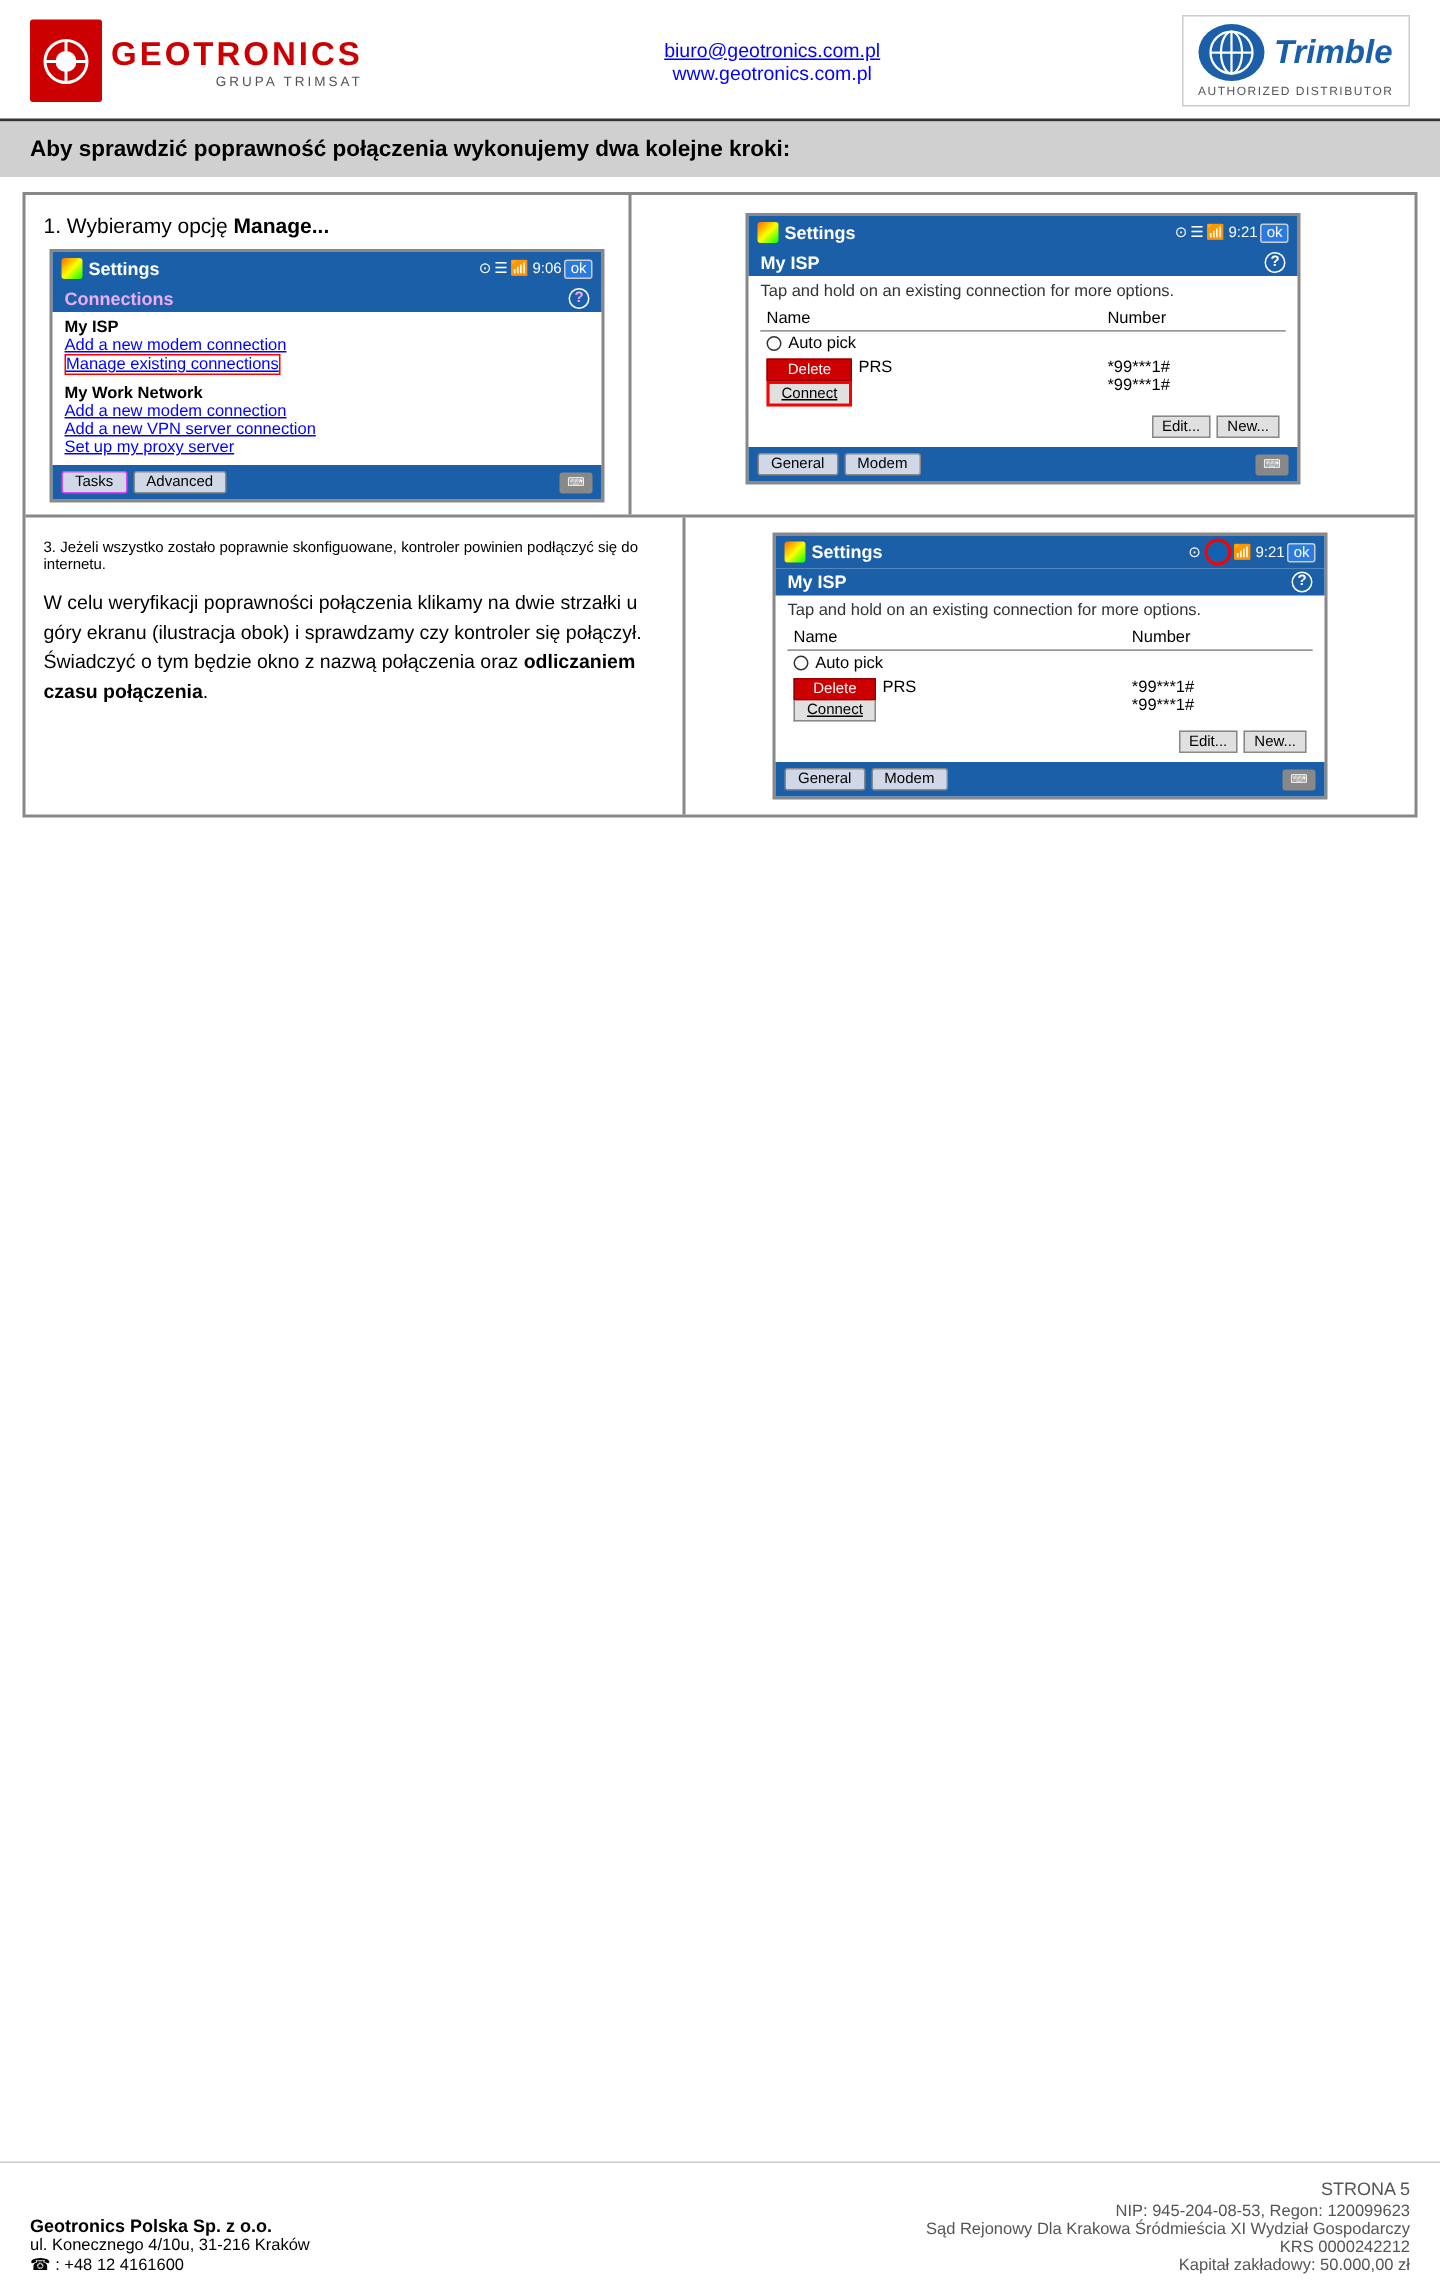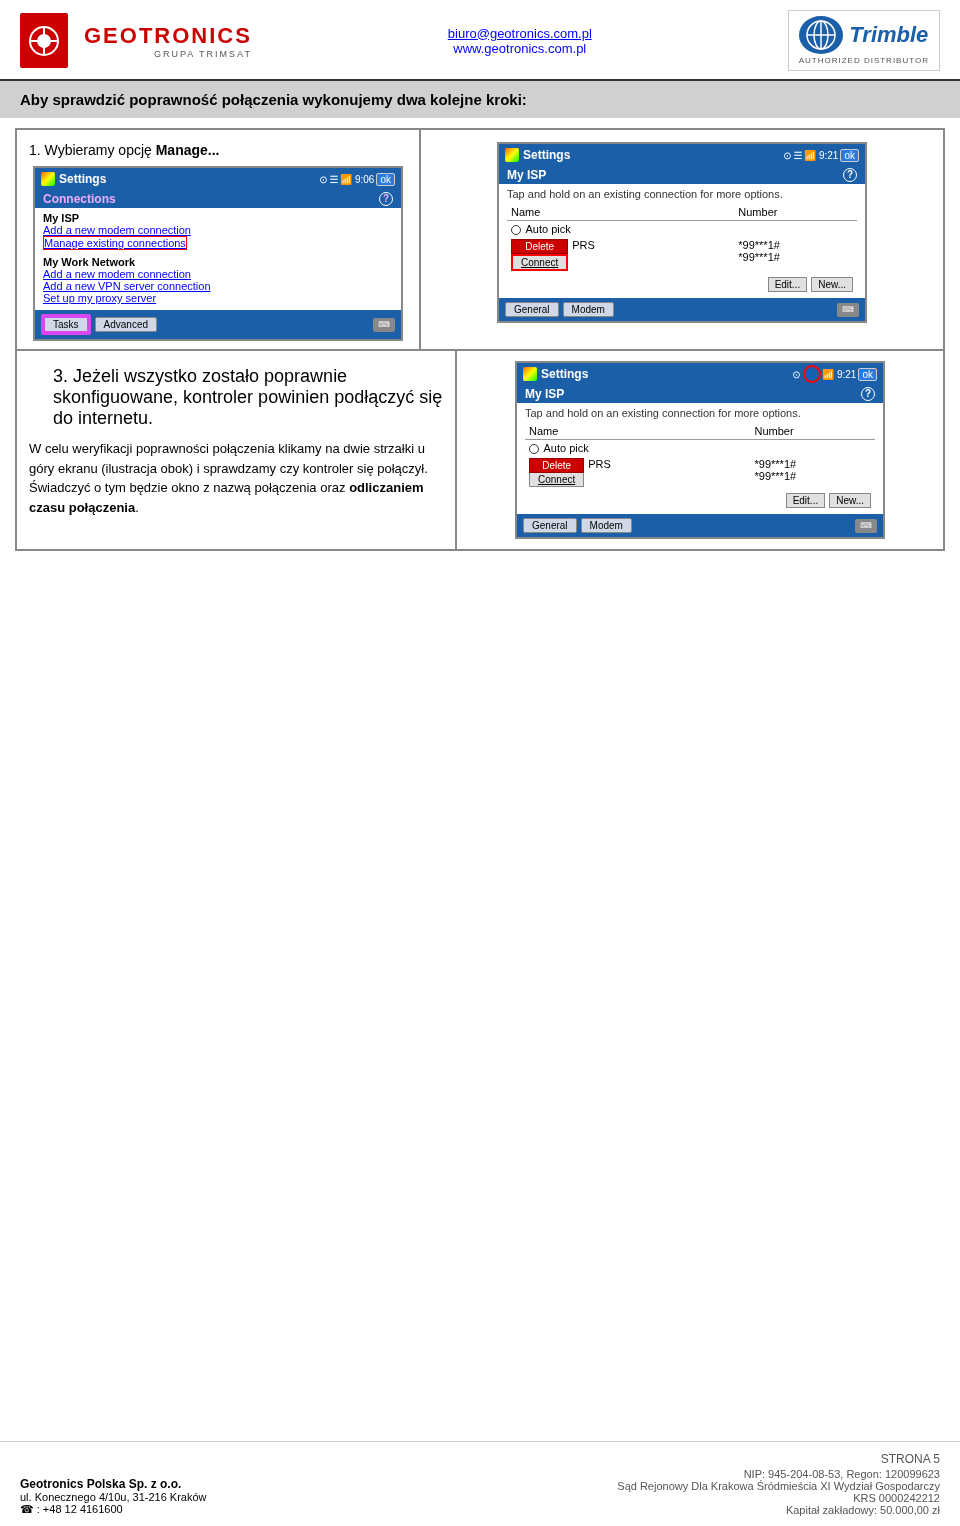--- a/index.html
+++ b/index.html
@@ -9,21 +9,21 @@
       width: 960px;
       min-height: 1526px;
       position: relative;
     }
   </style>
 </head>
 <body>
 
 <div style="display:flex; align-items:center; justify-content:space-between; padding:10px 20px 8px 20px; border-bottom:2px solid #333;">
 
-  <div style="display:flex; align-items:center; gap:16px;">
+  <div style="display:flex; align-items:center; gap:6px;">
     <div style="background:#cc0000; width:48px; height:55px; display:flex; align-items:center; justify-content:center; border-radius:2px;">
       <svg width="36" height="36" viewBox="0 0 36 36">
         <circle cx="18" cy="18" r="14" fill="none" stroke="white" stroke-width="2"></circle>
         <circle cx="18" cy="18" r="7" fill="white"></circle>
         <line x1="4" y1="18" x2="32" y2="18" stroke="white" stroke-width="2"></line>
         <line x1="18" y1="4" x2="18" y2="32" stroke="white" stroke-width="2"></line>
       </svg>
     </div>
     <div>
       <div style="font-size:22px; font-weight:bold; color:#cc0000; letter-spacing:2px;">GEOTRONICS</div>
@@ -85,21 +85,21 @@
           <div style="padding:4px 8px 2px 8px;">
             <div style="font-weight:bold; font-size:11px;">My ISP</div>
             <div style="color:#00f; text-decoration:underline; font-size:11px; cursor:pointer;">Add a new modem connection</div>
             <div style="color:#00f; text-decoration:underline; font-size:11px; cursor:pointer; border:1px solid red; display:inline-block;">Manage existing connections</div>
             <div style="font-weight:bold; font-size:11px; margin-top:6px;">My Work Network</div>
             <div style="color:#00f; text-decoration:underline; font-size:11px; cursor:pointer;">Add a new modem connection</div>
             <div style="color:#00f; text-decoration:underline; font-size:11px; cursor:pointer;">Add a new VPN server connection</div>
             <div style="color:#00f; text-decoration:underline; font-size:11px; cursor:pointer;">Set up my proxy server</div>
           </div>
           <div style="background:#1a5fa8; padding:4px 6px; display:flex; align-items:center; gap:4px; margin-top:4px;">
-            <div style="background:#d0d8e8; border:4px solid #d946ef; font-size:10px; padding:1px 8px; border-radius:2px; color:#000;">Tasks</div>
+            <div style="background:#d0d8e8; border:1px solid #d946ef; font-size:10px; padding:1px 8px; border-radius:2px; color:#000;">Tasks</div>
             <div style="background:#d0d8e8; border:1px solid #888; font-size:10px; padding:1px 8px; border-radius:2px; color:#000;">Advanced</div>
             <div style="margin-left:auto; background:#888; width:22px; height:14px; border-radius:2px; display:flex; align-items:center; justify-content:center;">
               <span style="font-size:8px; color:white;">⌨</span>
             </div>
           </div>
         </div>
       </div>
 
       <div style="flex:1; padding:12px 10px 8px 10px;">
 
@@ -167,21 +167,21 @@
               <span style="font-size:8px; color:white;">⌨</span>
             </div>
           </div>
         </div>
       </div>
     </div>
 
     <div style="display:flex;">
 
       <div style="width:440px; border-right:2px solid #888; padding:15px 12px 12px 12px;">
-        <div style="font-size:18px; margin-bottom:10px;margin-left:24px;">3. Jeżeli wszystko zostało poprawnie skonfiguowane, kontroler powinien podłączyć się do internetu.</div>
+        <div style="font-size:10px; margin-bottom:10px;">3. Jeżeli wszystko zostało poprawnie skonfiguowane, kontroler powinien podłączyć się do internetu.</div>
         <div style="font-size:13px; line-height:1.5;">
           <span>W celu weryfikacji poprawności połączenia klikamy na dwie strzałki u góry ekranu (ilustracja obok) i sprawdzamy czy kontroler się połączył. Świadczyć o tym będzie okno z nazwą połączenia oraz</span>
           <strong>odliczaniem czasu połączenia</strong><span>.</span>
         </div>
       </div>
 
       <div style="flex:1; padding:10px;">
 
         <div style="border:2px solid #888; background:#fff; width:370px; margin:0 auto; font-size:11px;">
           <div style="background:#1a5fa8; color:white; display:flex; align-items:center; justify-content:space-between; padding:2px 6px; height:22px;">

